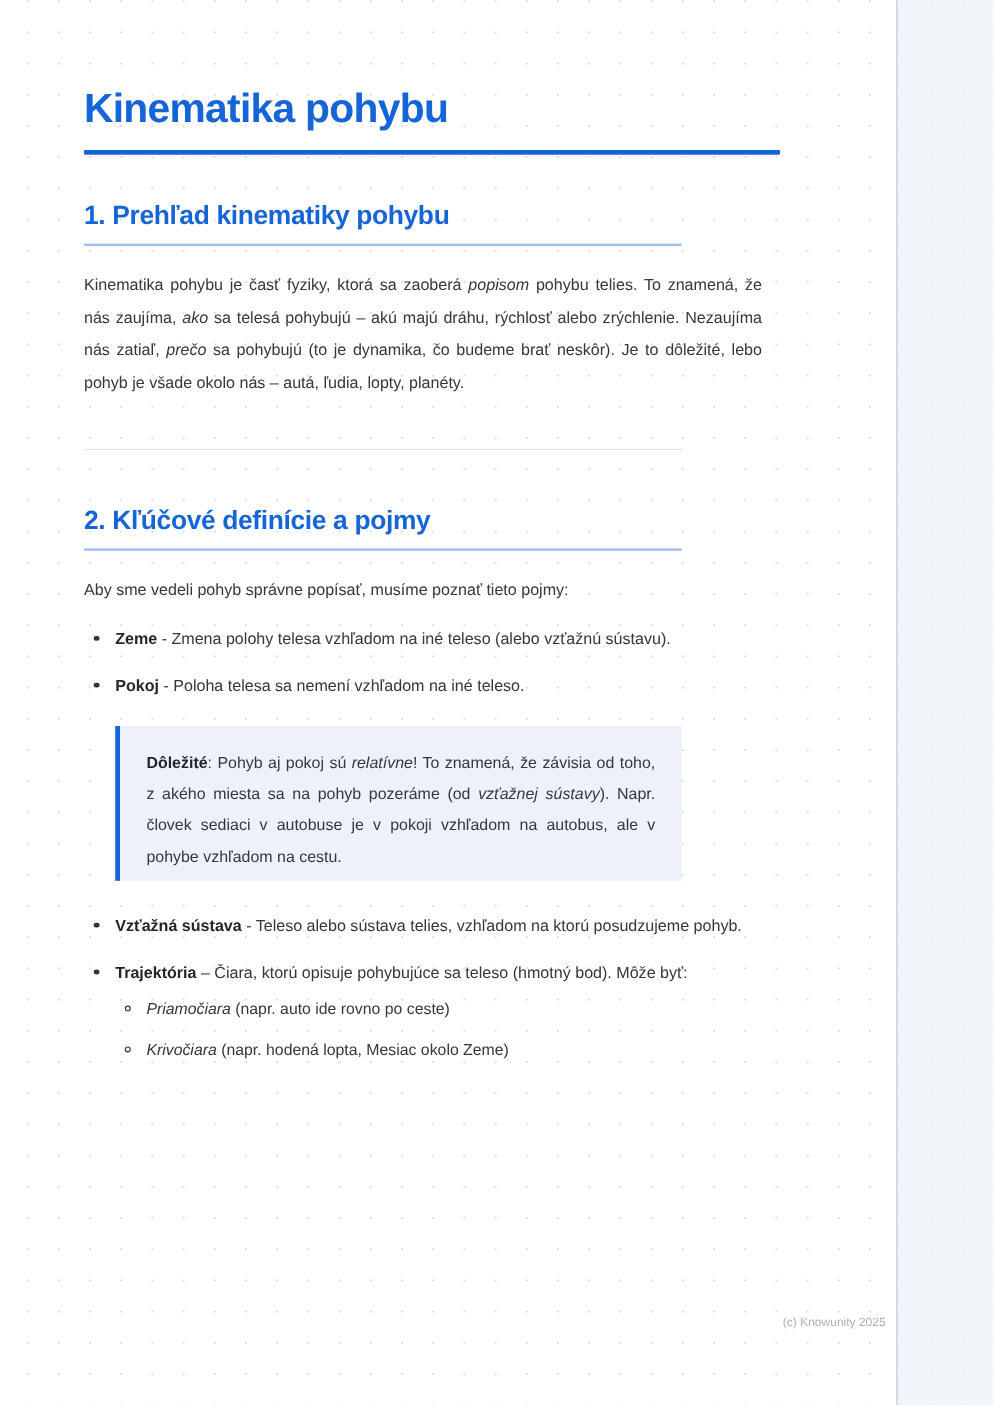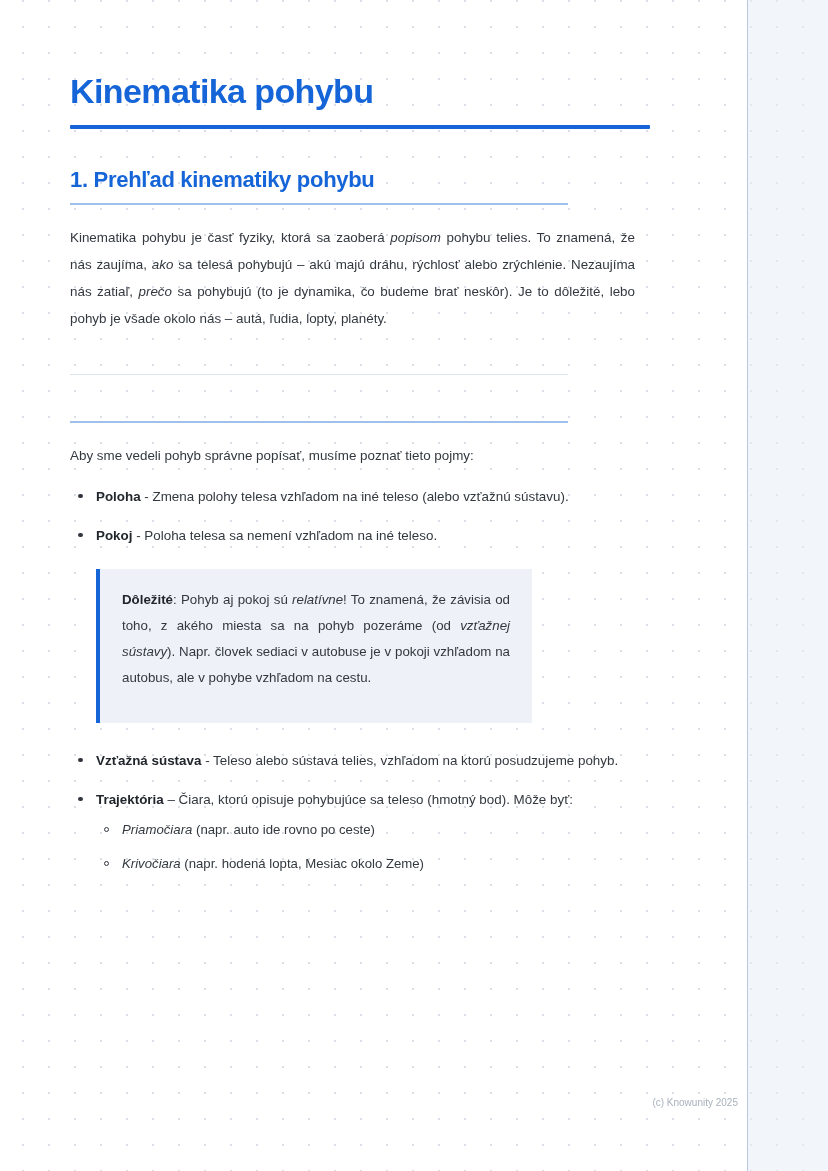--- a/index.html
+++ b/index.html
@@ -143,23 +143,23 @@
     background: transparent;
     box-sizing: border-box;
   }
 
   b, strong { font-weight: bold; color: #22262c; }
   i, em { font-style: italic; }
 
   .callout {
     background: #eef2f8;
     border-left: 4px solid #1565d8;
-    padding: 18px 22px 32px 22px;
+    padding: 18px 22px 7px 22px;
     margin: 22px 0 26px 26px;
-    width: 436px;
+    width: 472px;
     box-sizing: border-box;
   }
   .callout p {
     margin: 0;
     font-size: 13.3px;
     line-height: 1.95;
     text-align: justify;
     color: #33383f;
   }
 
@@ -195,27 +195,28 @@
 
     <h2 class="section-title">1. Prehľad kinematiky pohybu</h2>
     <div class="section-rule"></div>
 
     <p class="body-text">
       <span>Kinematika pohybu je časť fyziky, ktorá sa zaoberá </span><em>popisom</em><span> pohybu telies. To znamená, že nás zaujíma, </span><em>ako</em><span> sa telesá pohybujú – akú majú dráhu, rýchlosť alebo zrýchlenie. Nezaujíma nás zatiaľ, </span><em>prečo</em><span> sa pohybujú (to je dynamika, čo budeme brať neskôr). Je to dôležité, lebo pohyb je všade okolo nás – autá, ľudia, lopty, planéty.</span>
     </p>
 
     <div class="thin-divider"></div>
 
+    <h2 class="section-title">2. Kľúčové definície a pojmy</h2>
     <div class="section-rule"></div>
 
     <p class="lead-text">Aby sme vedeli pohyb správne popísať, musíme poznať tieto pojmy:</p>
 
     <ul class="bullets">
       <li>
-        <strong>Poloha</strong><span> - Zmena polohy telesa vzhľadom na iné teleso (alebo vzťažnú sústavu).</span>
+        <strong>Zeme</strong><span> - Zmena polohy telesa vzhľadom na iné teleso (alebo vzťažnú sústavu).</span>
       </li>
       <li>
         <strong>Pokoj</strong><span> - Poloha telesa sa nemení vzhľadom na iné teleso.</span>
       </li>
     </ul>
 
     <div class="callout">
       <p>
         <strong>Dôležité</strong><span>: Pohyb aj pokoj sú </span><em>relatívne</em><span>! To znamená, že závisia od toho, z akého miesta sa na pohyb pozeráme (od </span><em>vzťažnej sústavy</em><span>). Napr. človek sediaci v autobuse je v pokoji vzhľadom na autobus, ale v pohybe vzhľadom na cestu.</span>
       </p>

